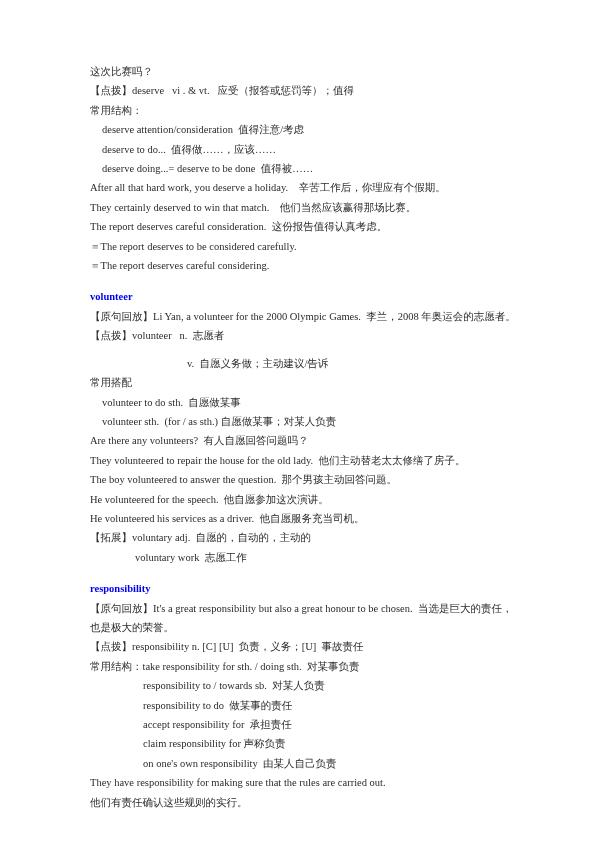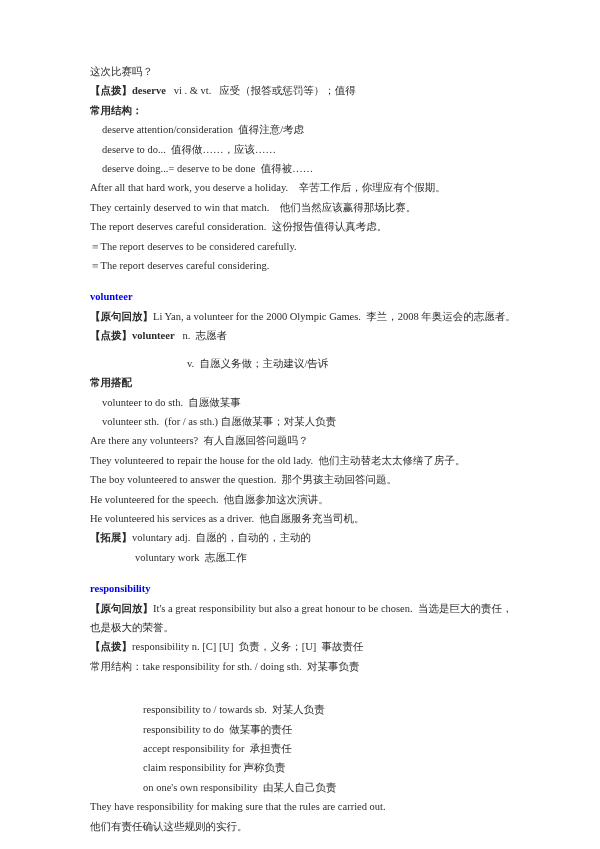--- a/index.html
+++ b/index.html
@@ -24,21 +24,21 @@
     font-weight: bold;
     line-height: 19.4px;
     margin-top: 12px;
     white-space: pre;
   }
   .line {
     line-height: 19.4px;
     white-space: pre;
   }
   .seg { }
-  .b { font-weight: bold; }
+  .b { font-weight: normal; }
   .i { }
 </style>
 </head>
 <body>
 
 <div class="page" style="color: rgb(43, 43, 43);">
     <div class="section">
       <div class="line"><span class="seg">这次比赛吗？</span></div>
       <div class="line"><span class="seg b">【点拨】</span><span class="seg b">deserve</span><span class="seg">   </span><span class="seg i">vi . &amp; vt.</span><span class="seg">   应受（报答或惩罚等）；值得</span></div>
       <div class="line"><span class="seg b">常用结构：</span></div>
@@ -66,21 +66,21 @@
       <div class="line"><span class="seg">He volunteered his services as a driver.  他自愿服务充当司机。</span></div>
       <div class="line"><span class="seg b">【拓展】</span><span class="seg">voluntary </span><span class="seg i">adj.</span><span class="seg">  自愿的，自动的，主动的</span></div>
       <div class="line" style="padding-left: 45px;"><span class="seg">voluntary work  志愿工作</span></div>
     </div>
     <div class="section">
       <div class="heading" style="color: rgb(0, 0, 240);">responsibility</div>
       <div class="line"><span class="seg b">【原句回放】</span><span class="seg">It's a great responsibility but also a great honour to be chosen.  当选是巨大的责任，</span></div>
       <div class="line"><span class="seg">也是极大的荣誉。</span></div>
       <div class="line"><span class="seg b">【点拨】</span><span class="seg">responsibility </span><span class="seg i">n.</span><span class="seg"> [C] [U]  负责，义务；[U]  事故责任</span></div>
       <div class="line"><span class="seg">常用结构：</span><span class="seg">take responsibility for sth. / doing sth.  对某事负责</span></div>
-      <div class="line" style="padding-left: 53px; margin-top: 24px;"><span class="seg">responsibility to / towards sb.  对某人负责</span></div>
+      <div class="line" style="padding-left: 53px;"><span class="seg">responsibility to / towards sb.  对某人负责</span></div>
       <div class="line" style="padding-left: 53px;"><span class="seg">responsibility to do  做某事的责任</span></div>
       <div class="line" style="padding-left: 53px;"><span class="seg">accept responsibility for  承担责任</span></div>
       <div class="line" style="padding-left: 53px;"><span class="seg">claim responsibility for 声称负责</span></div>
       <div class="line" style="padding-left: 53px;"><span class="seg">on one's own responsibility  由某人自己负责</span></div>
       <div class="line"><span class="seg">They have responsibility for making sure that the rules are carried out.</span></div>
       <div class="line"><span class="seg">他们有责任确认这些规则的实行。</span></div>
     </div>
   </div>
 
 </body></html>

